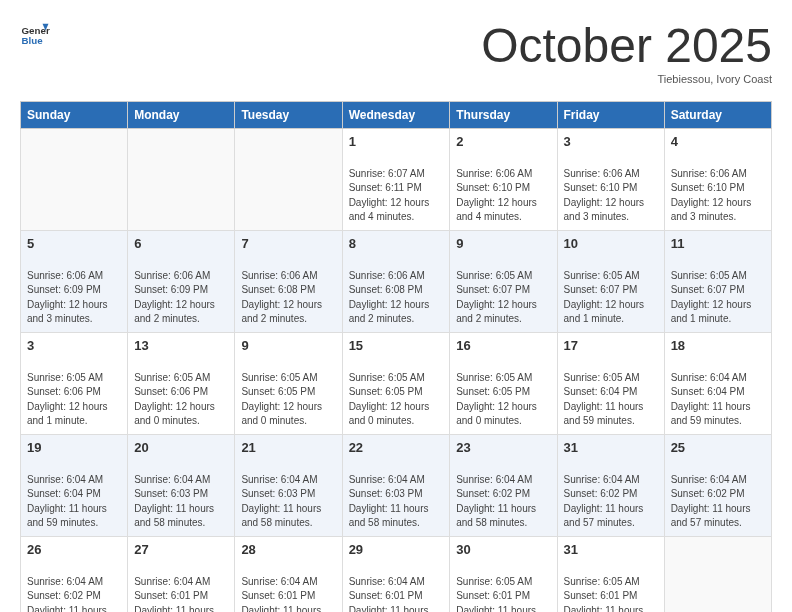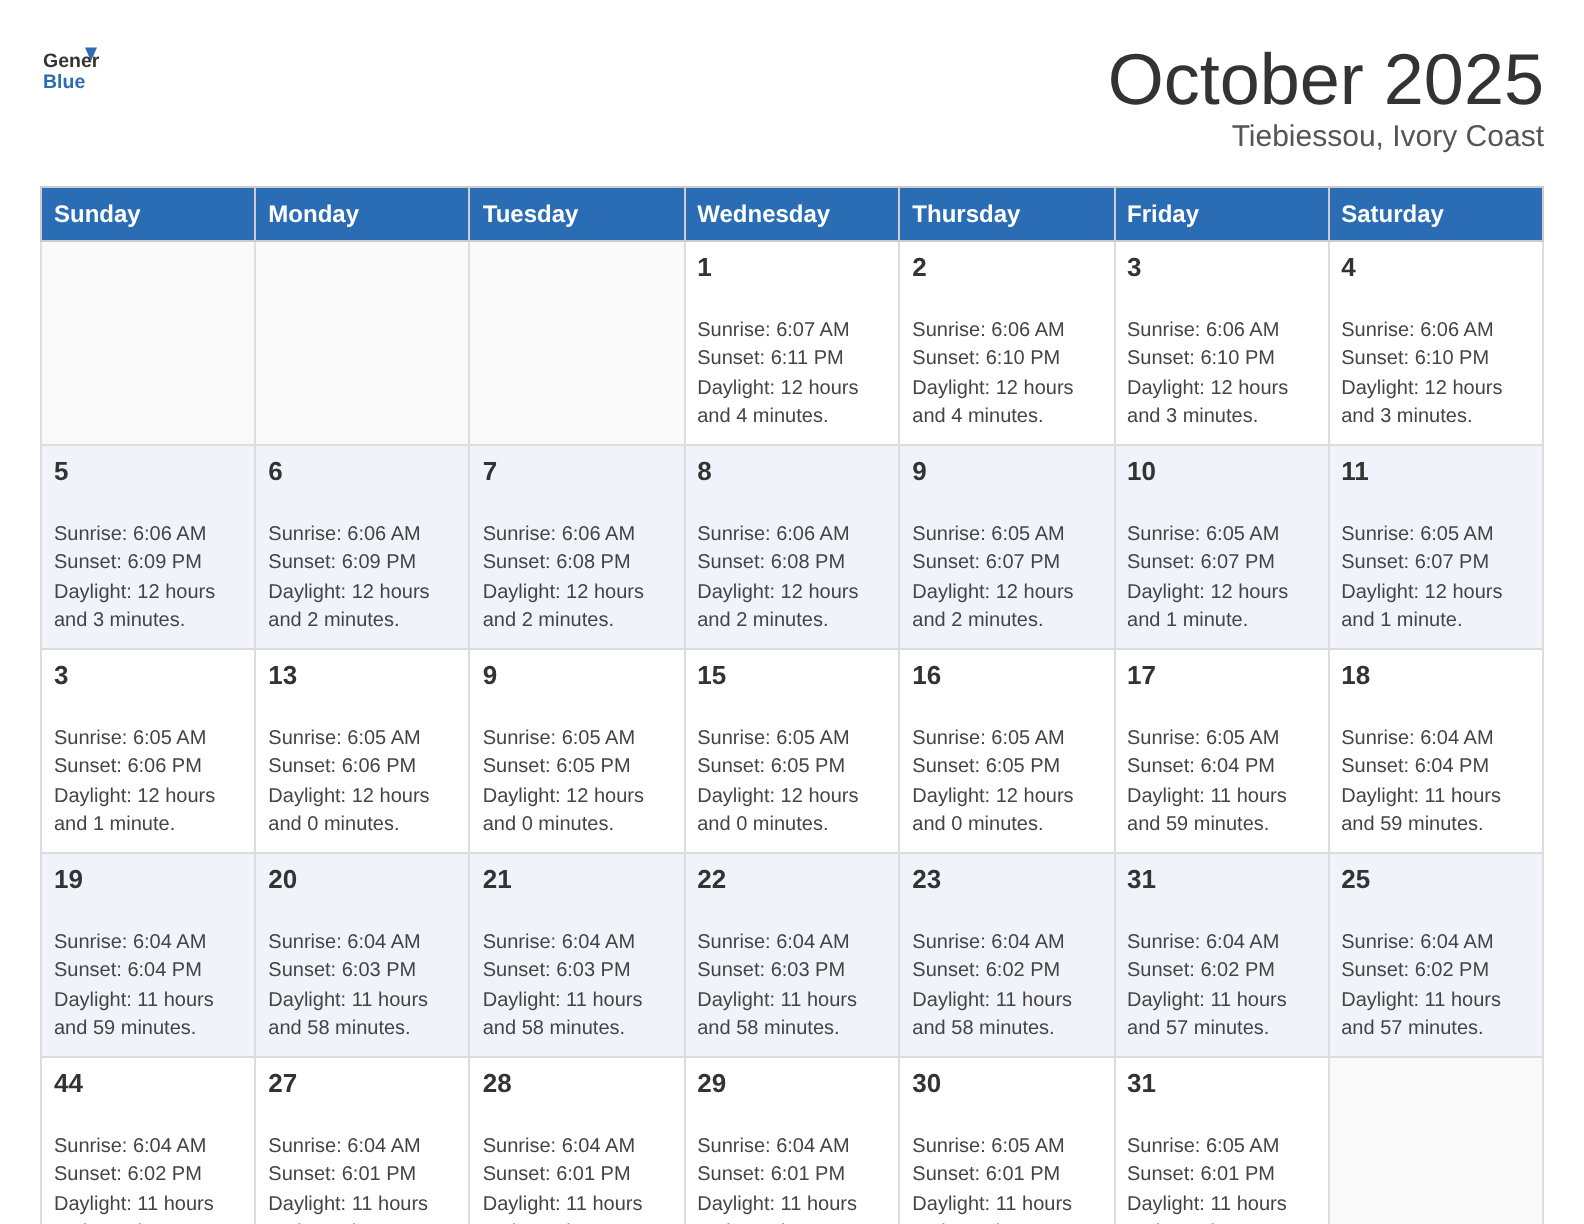--- a/index.html
+++ b/index.html
@@ -24,27 +24,27 @@
     }
     .logo-icon {
       width: 30px;
       height: 30px;
       margin-right: 2px;
     }
     .title-block {
       text-align: right;
     }
     .month-title {
-      font-size: 36px;
+      font-size: 48px;
       font-weight: normal;
       color: #333;
       line-height: 1.1;
     }
     .subtitle {
-      font-size: 15px;
+      font-size: 11px;
       color: #555;
     }
     .calendar {
       width: 100%;
       border-collapse: collapse;
       font-size: 10.5px;
     }
     .calendar th {
       background-color: #2a6db5;
       color: #fff;
@@ -293,21 +293,21 @@
         <td>
           <div class="day-num">25</div>
           <div class="day-info" style="white-space: pre-line;">Sunrise: 6:04 AM
 Sunset: 6:02 PM
 Daylight: 11 hours
 and 57 minutes.</div>
         </td>
       </tr>
       <tr>
         <td>
-          <div class="day-num">44</div>
+          <div class="day-num">26</div>
           <div class="day-info" style="white-space: pre-line;">Sunrise: 6:04 AM
 Sunset: 6:02 PM
 Daylight: 11 hours
 and 57 minutes.</div>
         </td>
         <td>
           <div class="day-num">27</div>
           <div class="day-info" style="white-space: pre-line;">Sunrise: 6:04 AM
 Sunset: 6:01 PM
 Daylight: 11 hours

